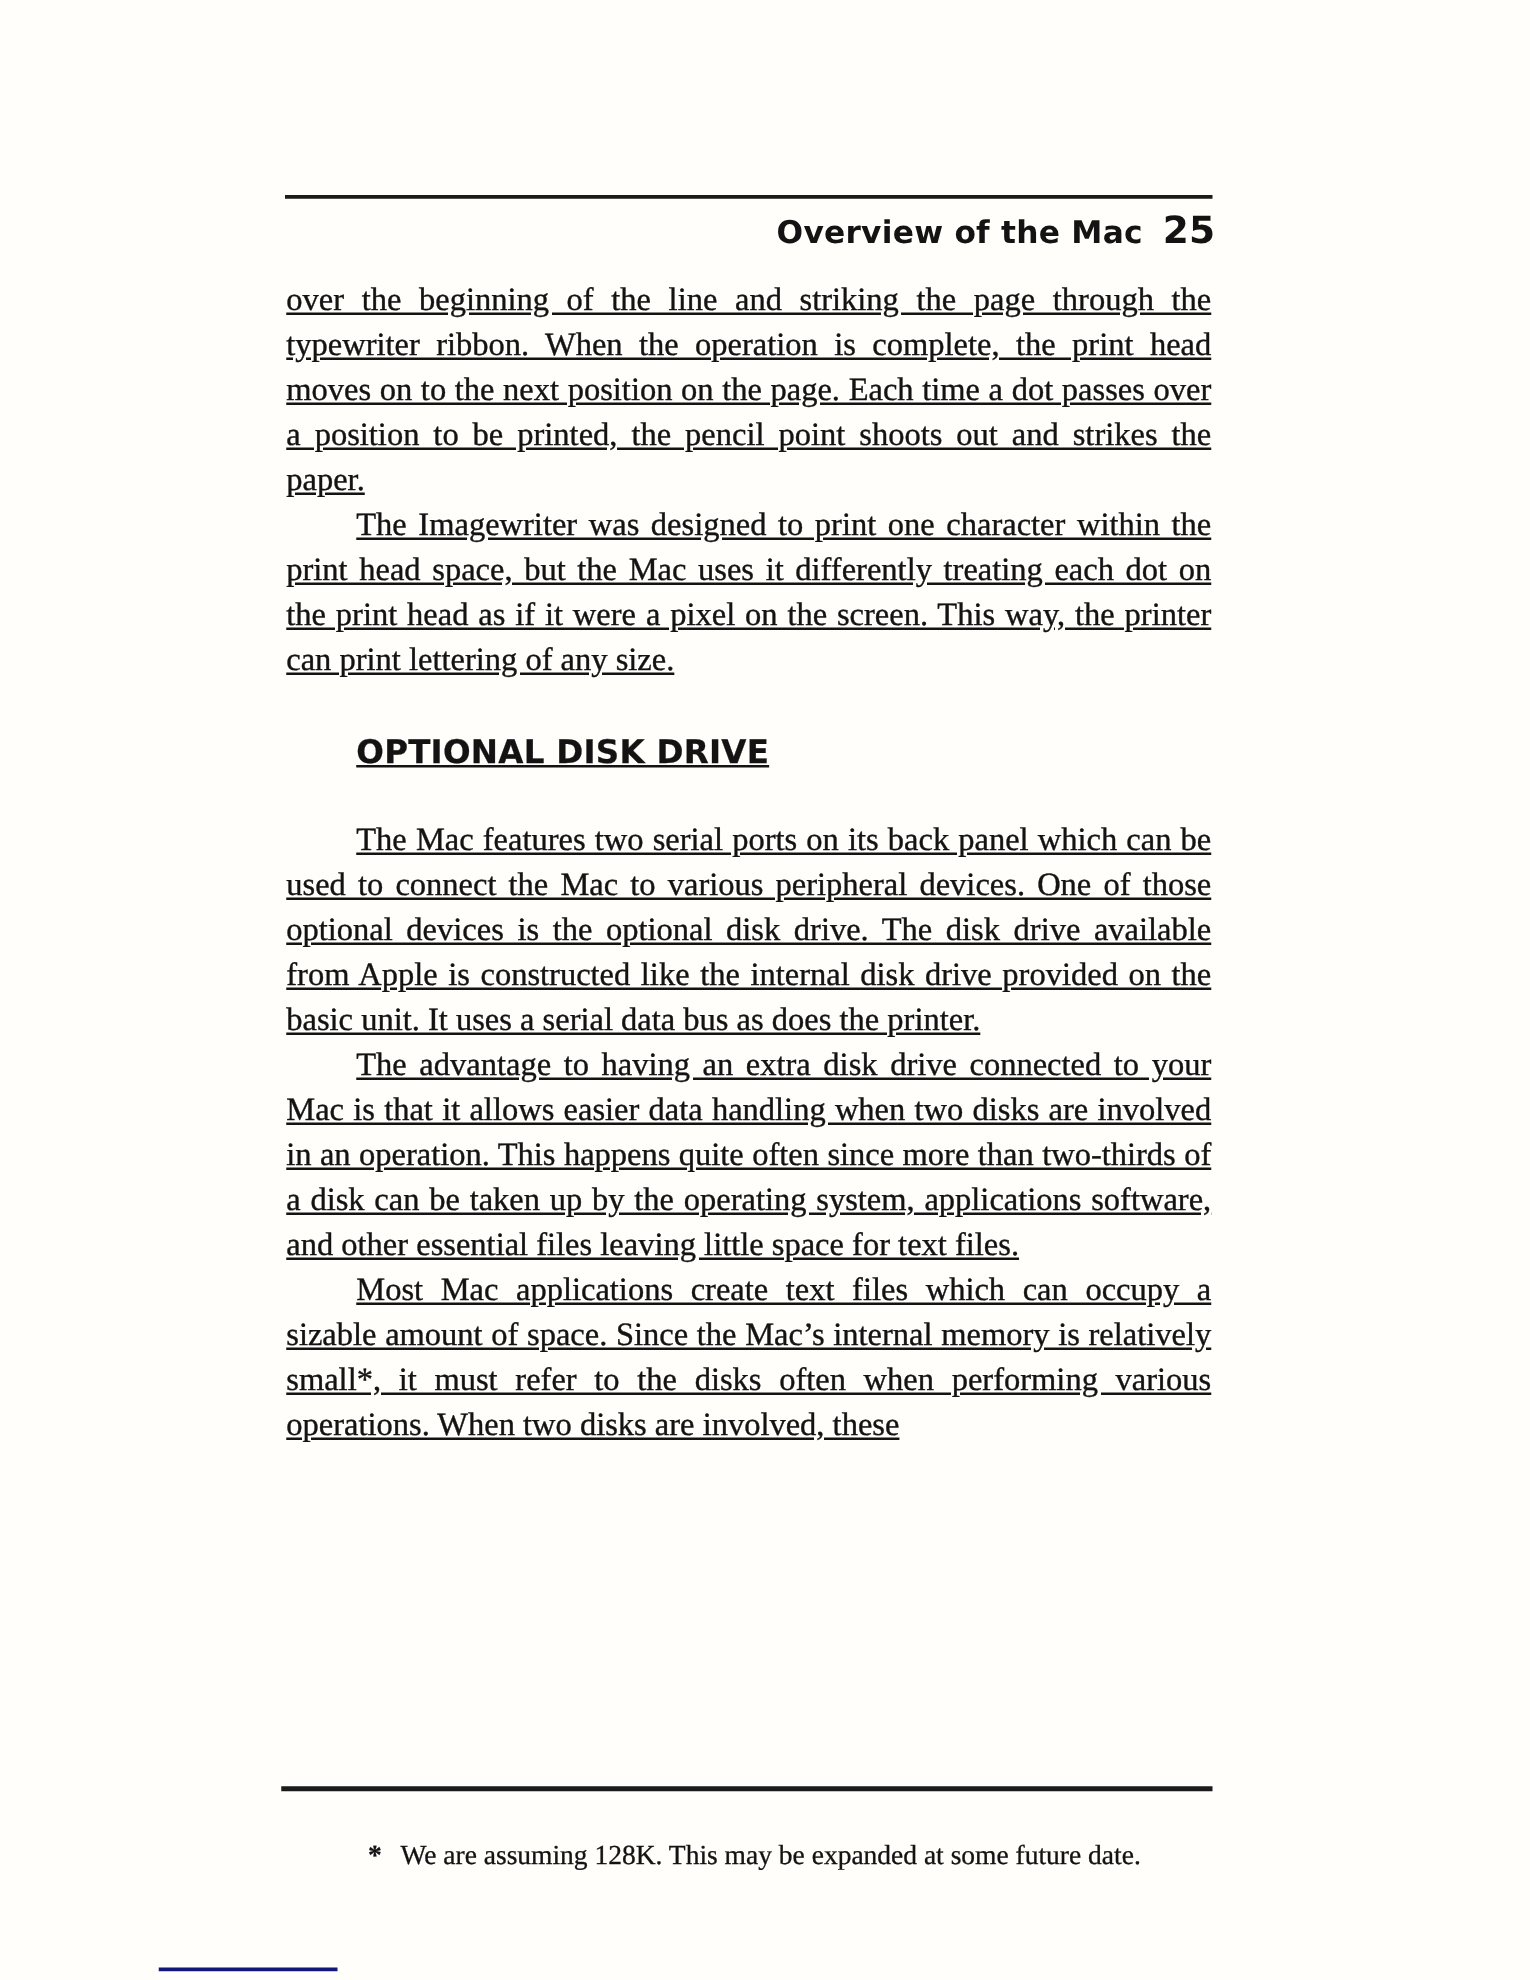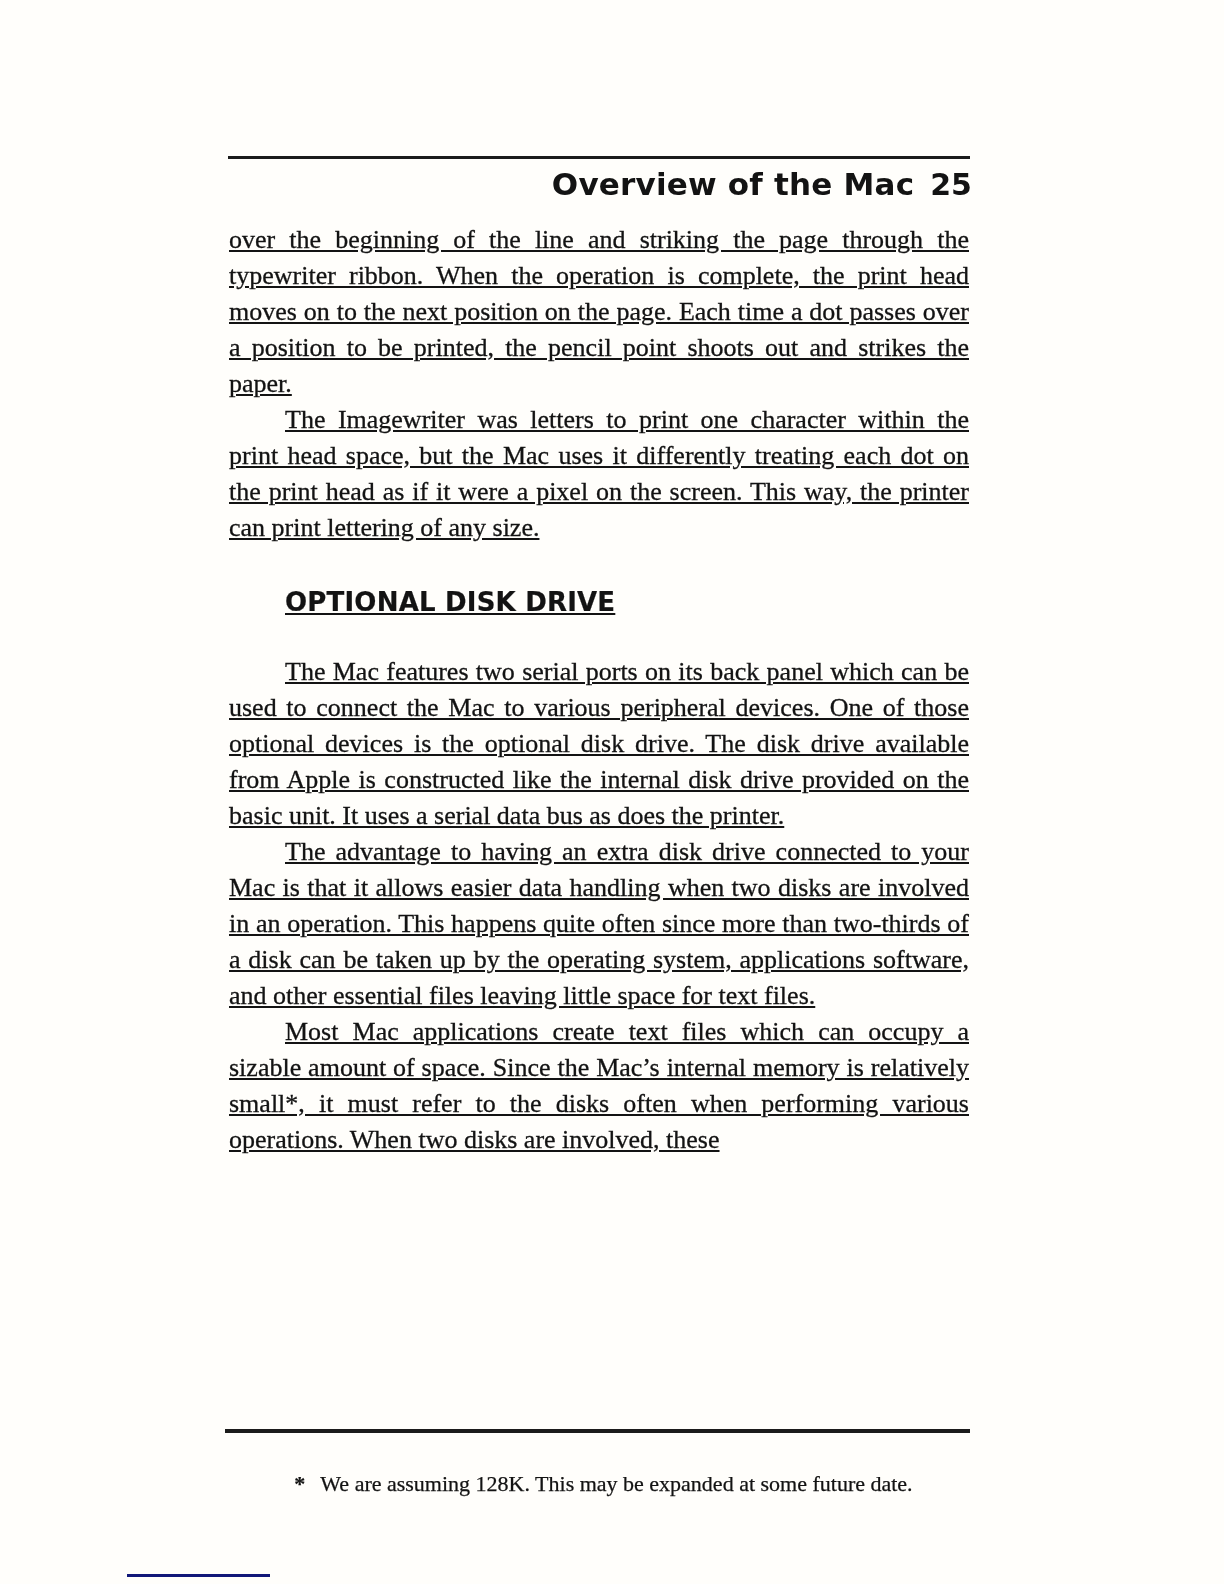--- a/index.html
+++ b/index.html
@@ -20,21 +20,21 @@
     position: absolute;
     top: 123px;
     right: 252px;
     display: flex;
     align-items: baseline;
     gap: 16px;
     font-family: "DejaVu Sans", sans-serif;
     font-weight: 700;
     white-space: nowrap;
   }
-  .running-head .rh-title { font-size: 31px; letter-spacing: 0.2px; }
+  .running-head .rh-title { font-size: 25px; letter-spacing: 0.2px; }
   .running-head .rh-pagenum { font-size: 30px; margin-top: 44px; }
 
   .head-rule {
     position: absolute;
     left: 228px;
     top: 156px;
     width: 742px;
     height: 3px;
   }
 
@@ -102,21 +102,21 @@
 
   <div class="running-head">
     <span class="rh-title">Overview of the Mac</span>
     <span class="rh-pagenum">25</span>
   </div>
 
   <div class="head-rule" style="background-color: rgb(27, 27, 27);"></div>
 
   <main class="body-text">
     <p class="no-indent">over the beginning of the line and striking the page through the typewriter ribbon. When the operation is complete, the print head moves on to the next position on the page. Each time a dot passes over a position to be printed, the pencil point shoots out and strikes the paper.</p>
-    <p>The Imagewriter was letters to print one character within the print head space, but the Mac uses it differently treating each dot on the print head as if it were a pixel on the screen. This way, the printer can print lettering of any size.</p>
+    <p>The Imagewriter was designed to print one character within the print head space, but the Mac uses it differently treating each dot on the print head as if it were a pixel on the screen. This way, the printer can print lettering of any size.</p>
 
     <h2 class="section-heading">OPTIONAL DISK DRIVE</h2>
 
     <p>The Mac features two serial ports on its back panel which can be used to connect the Mac to various peripheral devices. One of those optional devices is the optional disk drive. The disk drive available from Apple is constructed like the internal disk drive provided on the basic unit. It uses a serial data bus as does the printer.</p>
     <p>The advantage to having an extra disk drive connected to your Mac is that it allows easier data handling when two disks are involved in an operation. This happens quite often since more than two-thirds of a disk can be taken up by the operating system, applications software, and other essential files leaving little space for text files.</p>
     <p>Most Mac applications create text files which can occupy a sizable amount of space. Since the Mac’s internal memory is relatively small*, it must refer to the disks often when performing various operations. When two disks are involved, these</p>
   </main>
 
   <div class="foot-rule" style="background-color: rgb(27, 27, 27);"></div>
 

